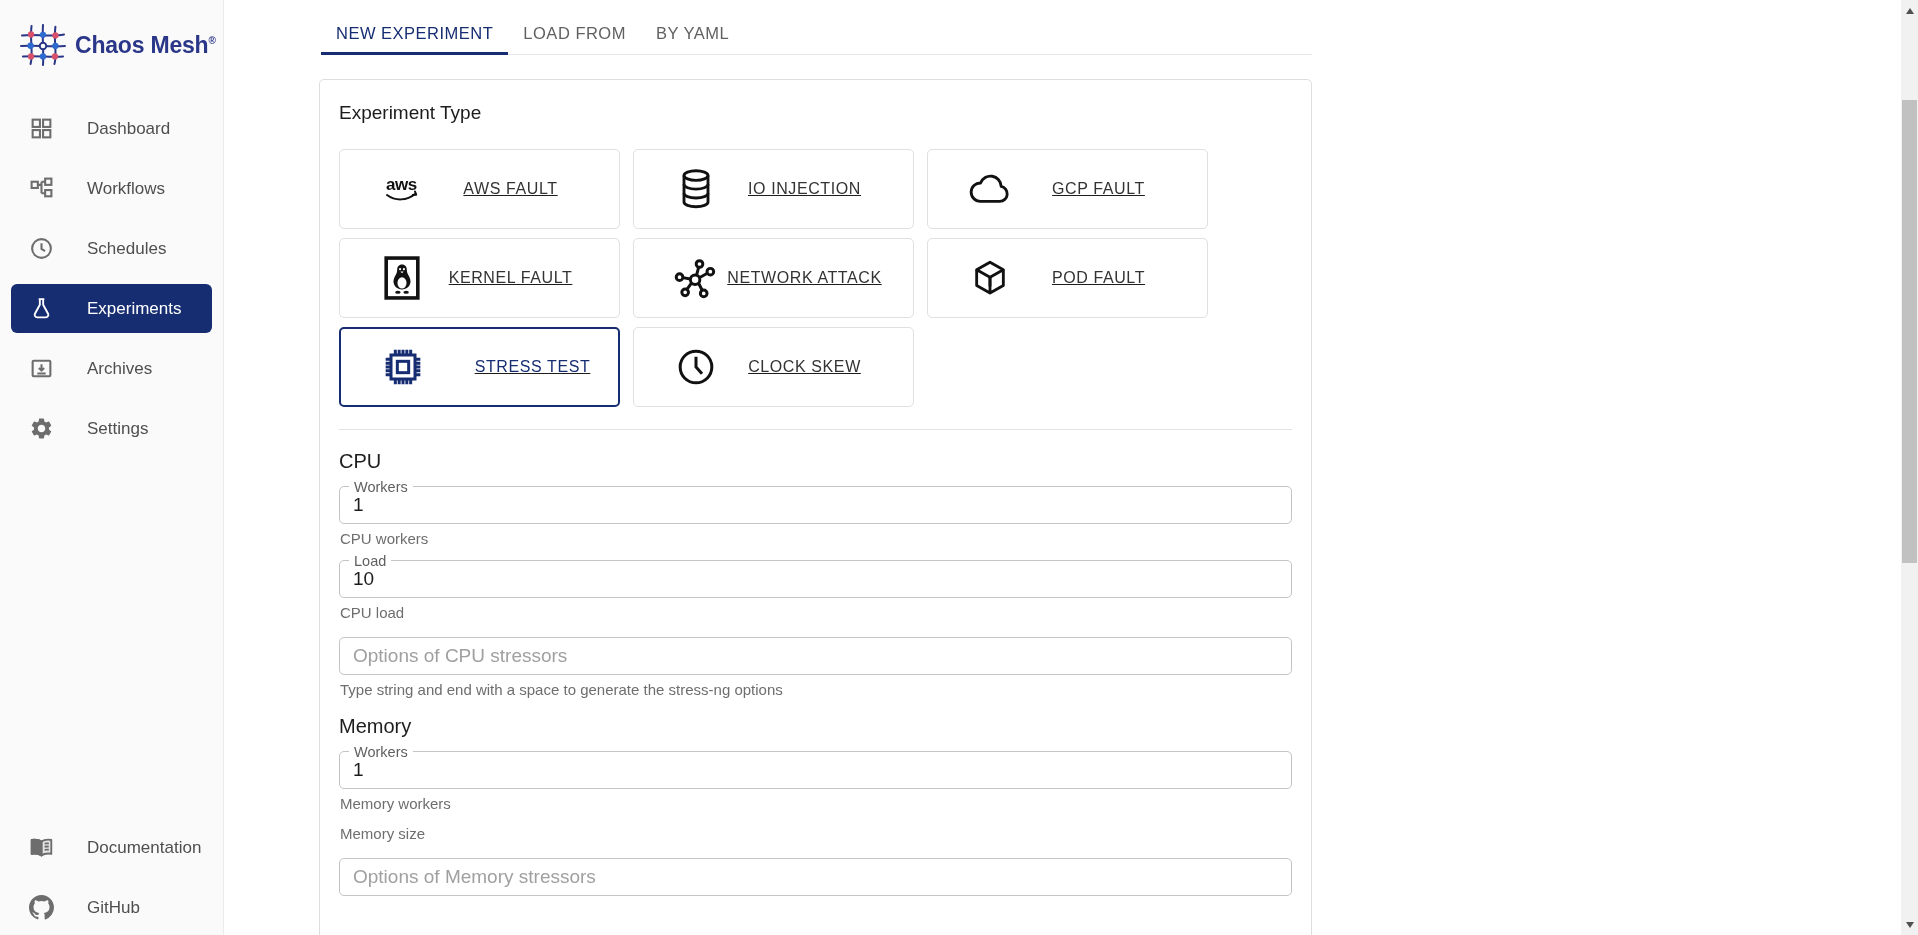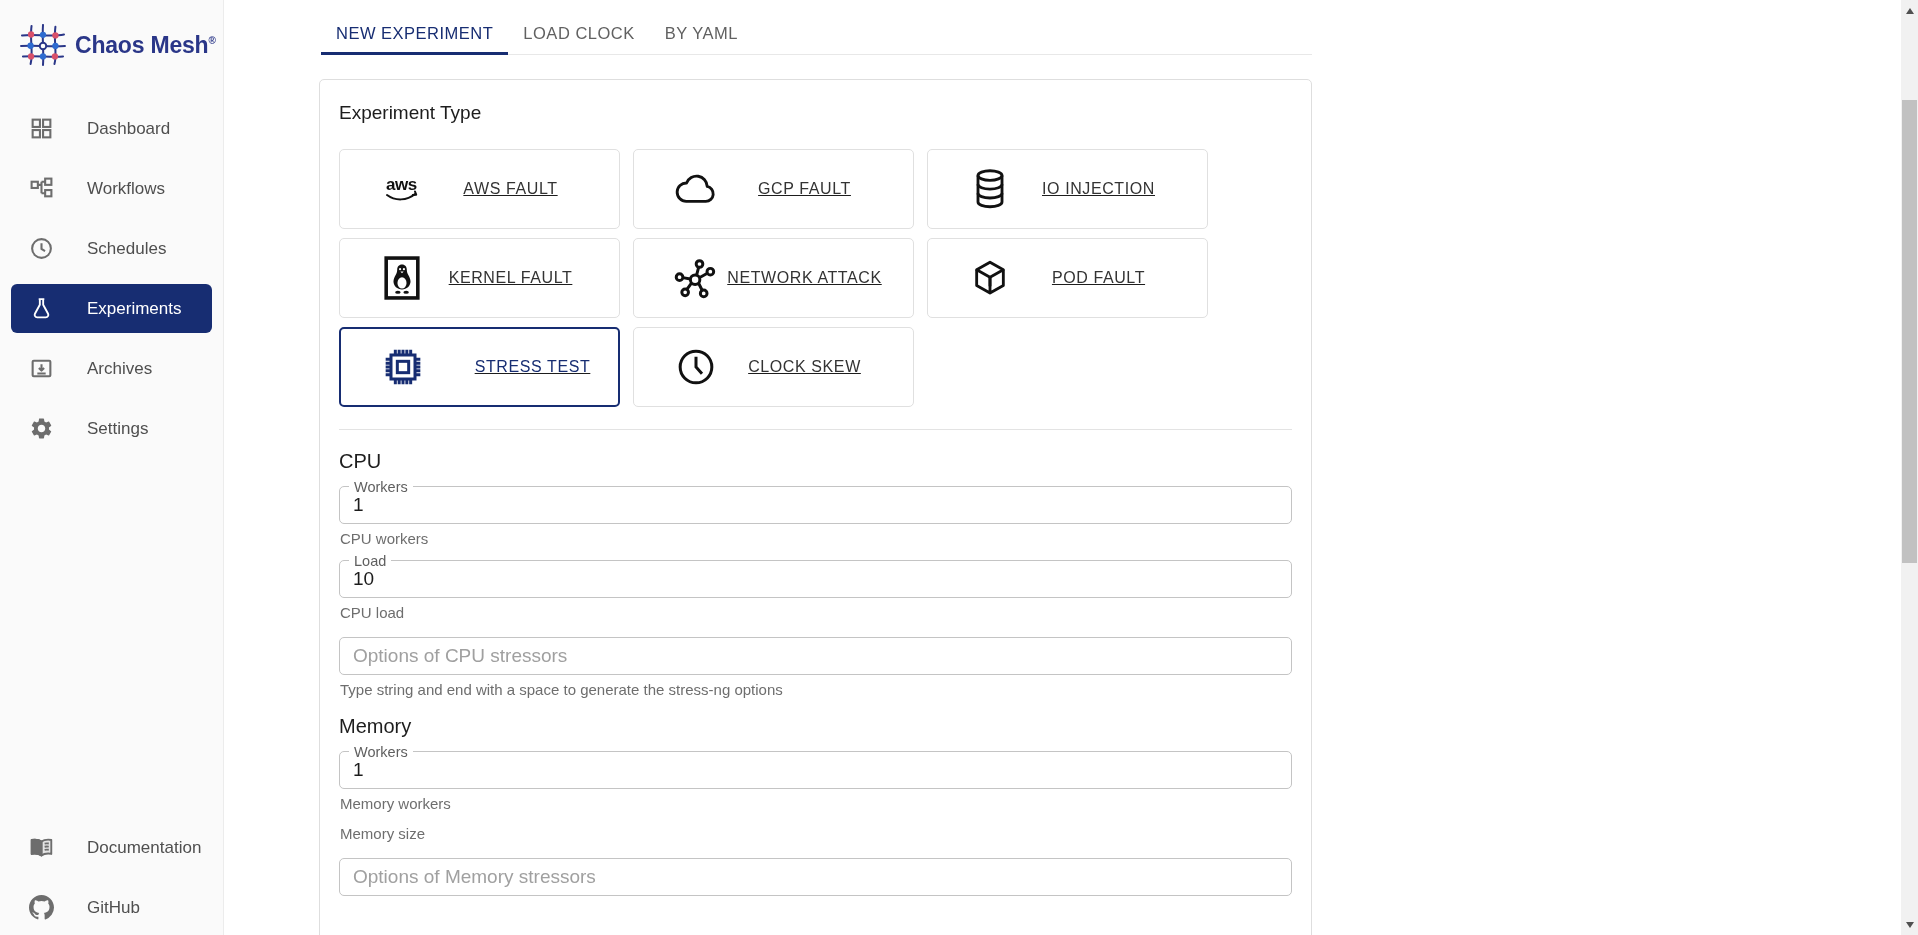--- a/index.html
+++ b/index.html
@@ -187,59 +187,59 @@
           </svg>
         </span>
         <span class="nlabel">GitHub</span>
       </div>
     </div>
   </aside>
 
   <main>
     <div class="tabs-wrap">
       <div class="tab active">NEW EXPERIMENT</div>
-      <div class="tab">LOAD CLOCK</div>
+      <div class="tab">LOAD FROM</div>
       <div class="tab">BY YAML</div>
     </div>
 
     <section class="card">
       <div class="card-heading">Experiment Type</div>
 
       <div class="type-grid">
 
         <button class="type-btn">
           <span class="type-icon">
             <svg width="46" height="34" viewBox="0 0 46 34" fill="none">
               <text x="7" y="18" font-family="Liberation Sans, sans-serif" font-size="17" font-weight="bold" fill="#111" letter-spacing="-0.5">aws</text>
               <path d="M8 23c8 6 20 6 28-1" stroke="#111" stroke-width="2" stroke-linecap="round"></path>
               <path d="M36 19.5l1.2 3.2-3.4.3" stroke="#111" stroke-width="2" stroke-linecap="round" stroke-linejoin="round"></path>
             </svg>
           </span>
           <span class="type-label">AWS FAULT</span>
-        </button>
-
-        <button class="type-btn">
-          <span class="type-icon">
-            <svg width="44" height="32" viewBox="0 0 24 18" fill="none" stroke="#111" stroke-width="1.6" stroke-linejoin="round">
-              <path d="M6.5 16h11a4.3 4.3 0 0 0 .8-8.5A6 6 0 0 0 6.7 5.6 4.9 4.9 0 0 0 6.5 16z"></path>
-            </svg>
-          </span>
-          <span class="type-label">GCP FAULT</span>
         </button>
 
         <button class="type-btn">
           <span class="type-icon">
             <svg width="36" height="42" viewBox="0 0 24 28" fill="none" stroke="#111" stroke-width="1.9">
               <ellipse cx="12" cy="5" rx="8" ry="3.2"></ellipse>
               <path d="M4 5v17.6c0 1.8 3.6 3.2 8 3.2s8-1.4 8-3.2V5"></path>
               <path d="M4 10.9c0 1.8 3.6 3.2 8 3.2s8-1.4 8-3.2"></path>
               <path d="M4 16.8c0 1.8 3.6 3.2 8 3.2s8-1.4 8-3.2"></path>
             </svg>
           </span>
           <span class="type-label">IO INJECTION</span>
+        </button>
+
+        <button class="type-btn">
+          <span class="type-icon">
+            <svg width="44" height="32" viewBox="0 0 24 18" fill="none" stroke="#111" stroke-width="1.6" stroke-linejoin="round">
+              <path d="M6.5 16h11a4.3 4.3 0 0 0 .8-8.5A6 6 0 0 0 6.7 5.6 4.9 4.9 0 0 0 6.5 16z"></path>
+            </svg>
+          </span>
+          <span class="type-label">GCP FAULT</span>
         </button>
 
         <button class="type-btn">
           <span class="type-icon">
             <svg width="36" height="44" viewBox="0 0 26 32" fill="none">
               <rect x="1.5" y="1.5" width="23" height="29" stroke="#111" stroke-width="2.6"></rect>
               <path d="M13 6.2c-2.3 0-3.5 1.7-3.5 3.8 0 1.4-.3 2.3-1 3.6-.8 1.5-1.7 3.2-1.7 4.9 0 3.2 2.8 5.8 6.2 5.8s6.2-2.6 6.2-5.8c0-1.7-.9-3.4-1.7-4.9-.7-1.3-1-2.2-1-3.6 0-2.1-1.2-3.8-3.5-3.8z" fill="#111"></path>
               <ellipse cx="13" cy="19.6" rx="3.3" ry="4.1" fill="#fff"></ellipse>
               <circle cx="11.6" cy="9.6" r="0.8" fill="#fff"></circle>
               <circle cx="14.4" cy="9.6" r="0.8" fill="#fff"></circle>

